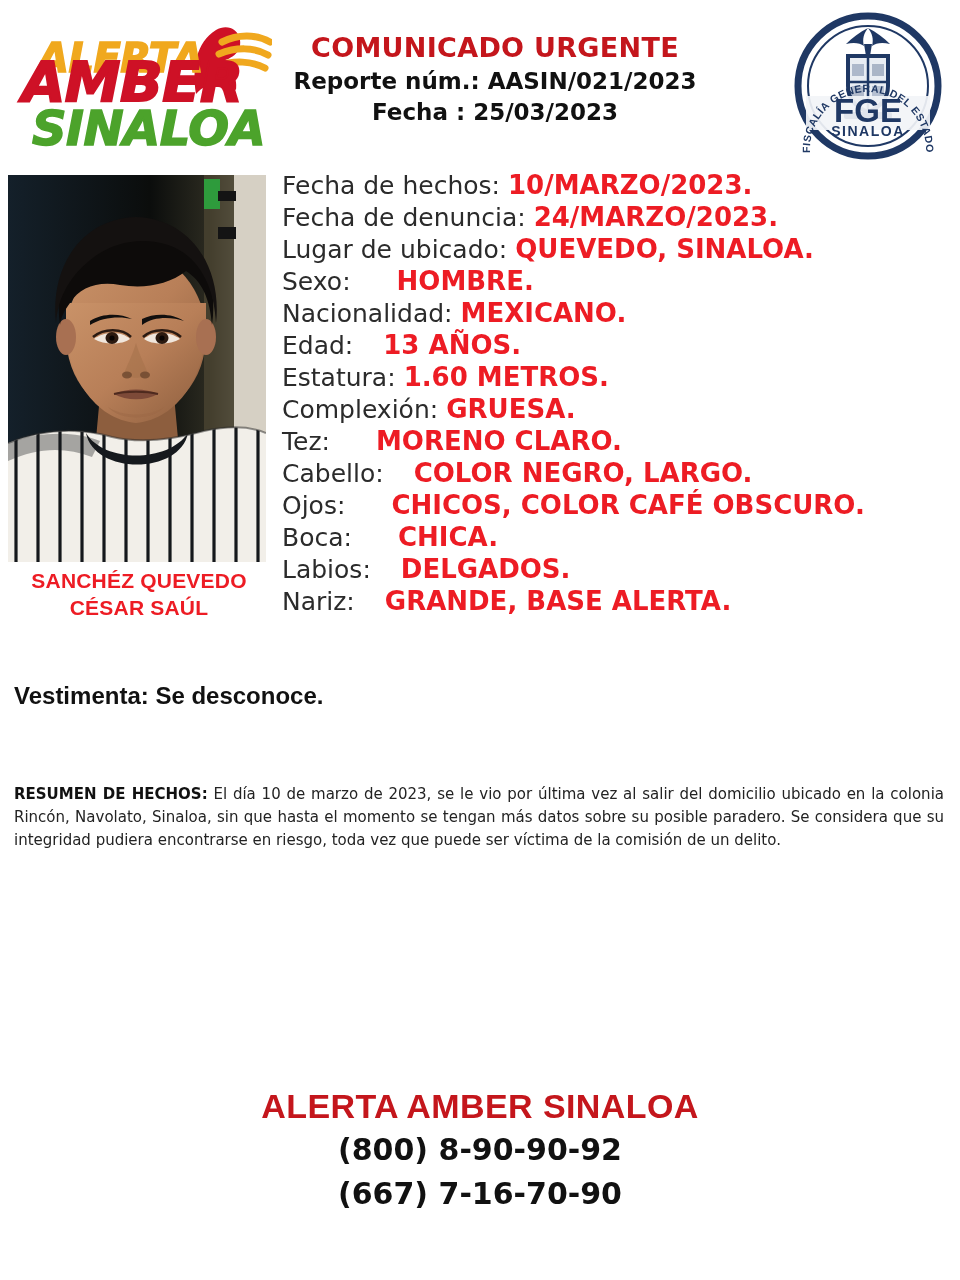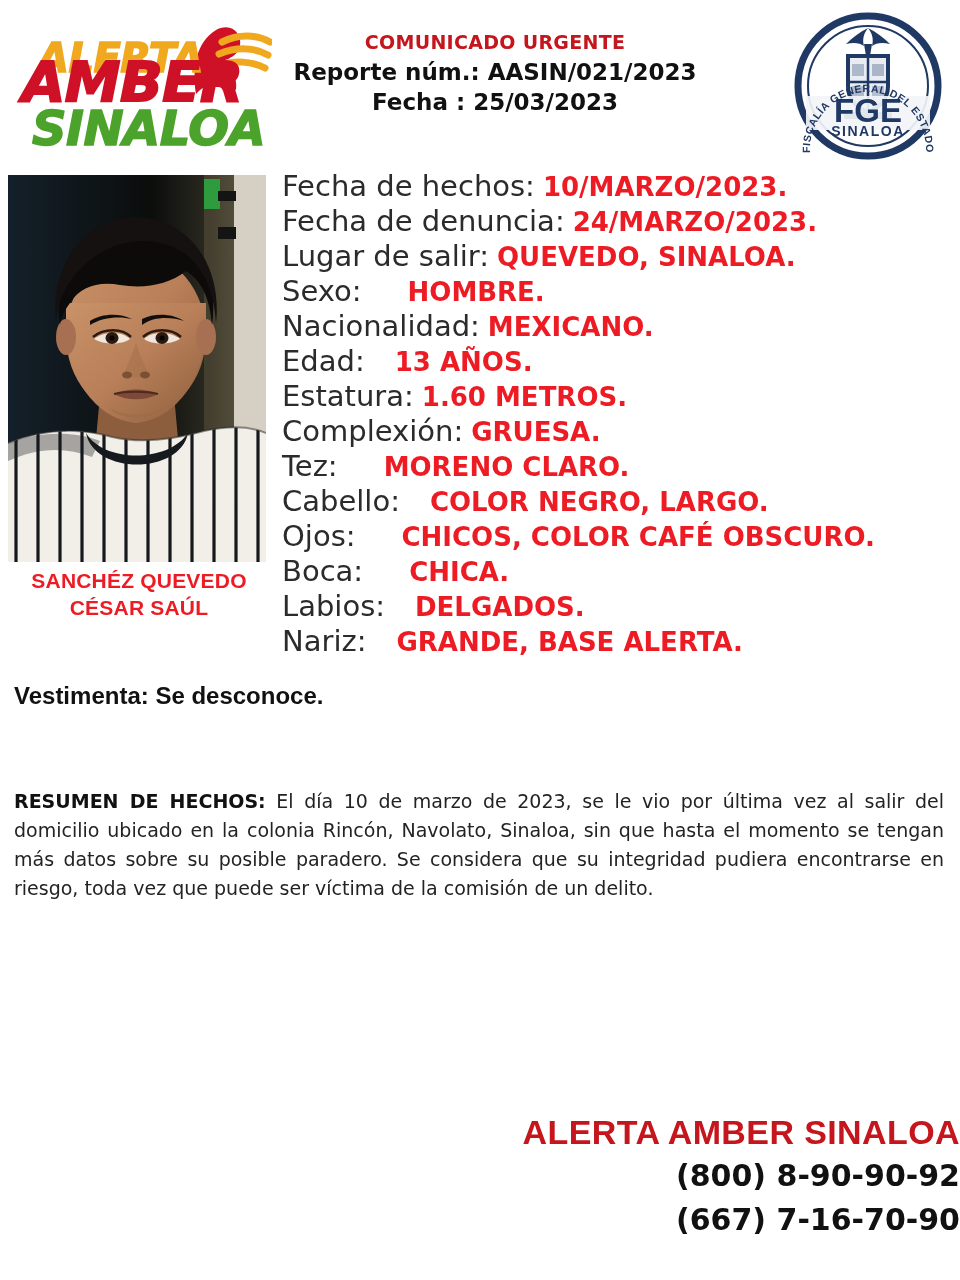--- a/index.html
+++ b/index.html
@@ -80,21 +80,21 @@
   
   .title-block {
     position: absolute;
     left: 270px;
     top: 32px;
     width: 450px;
     text-align: center;
   }
   .comunicado {
     font-family: "DejaVu Sans", sans-serif;
-    font-size: 19px;
+    font-size: 27px;
     font-weight: bold;
     color: #C4161C;
     letter-spacing: 0.3px;
     line-height: 1.15;
     margin: 0;
   }
   .reporte-num {
     font-family: "DejaVu Sans", sans-serif;
     font-size: 23px;
     font-weight: bold;
@@ -155,21 +155,21 @@
   }
   .detail-row {
     display: flex;
     align-items: baseline;
     line-height: 1.0;
     margin-bottom: 6px;
     white-space: nowrap;
   }
   .detail-label {
     font-family: "DejaVu Sans", sans-serif;
-    font-size: 29px;
+    font-size: 25px;
     font-weight: normal;
     color: #2b2b2b;
   }
   .detail-value {
     font-family: "DejaVu Sans", sans-serif;
     font-size: 26px;
     font-weight: bold;
     color: #ED1C24;
   }
   .gap-sm { display: inline-block; width: 8px; }
@@ -187,38 +187,37 @@
     color: #111111;
   }
 
   
   .resumen {
     position: absolute;
     left: 14px;
     top: 768px;
     width: 930px;
     font-family: "DejaVu Sans", sans-serif;
-    font-size: 19px;
+    font-size: 15px;
     line-height: 1.52;
     color: #232323;
     text-align: justify;
   }
   .resumen-label {
     font-weight: bold;
     color: #111111;
   }
 
   
   .footer {
     position: absolute;
     left: 0;
     top: 1088px;
     width: 960px;
-    text-align: right;
-    margin-top: 26px;
+    text-align: center;
   }
   .footer-title {
     font-family: "Liberation Sans", sans-serif;
     font-size: 34px;
     font-weight: bold;
     color: #C4161C;
     letter-spacing: 0.4px;
     margin: 0;
     line-height: 1.1;
   }
@@ -377,21 +376,21 @@
       <span class="detail-label">Fecha de hechos:</span>
       <span class="gap-sm"></span>
       <span class="detail-value">10/MARZO/2023.</span>
     </div>
     <div class="detail-row">
       <span class="detail-label">Fecha de denuncia:</span>
       <span class="gap-sm"></span>
       <span class="detail-value">24/MARZO/2023.</span>
     </div>
     <div class="detail-row">
-      <span class="detail-label">Lugar de salir:</span>
+      <span class="detail-label">Lugar de ubicado:</span>
       <span class="gap-sm"></span>
       <span class="detail-value">QUEVEDO, SINALOA.</span>
     </div>
     <div class="detail-row">
       <span class="detail-label">Sexo:</span>
       <span class="gap-lg"></span>
       <span class="detail-value">HOMBRE.</span>
     </div>
     <div class="detail-row">
       <span class="detail-label">Nacionalidad:</span>

